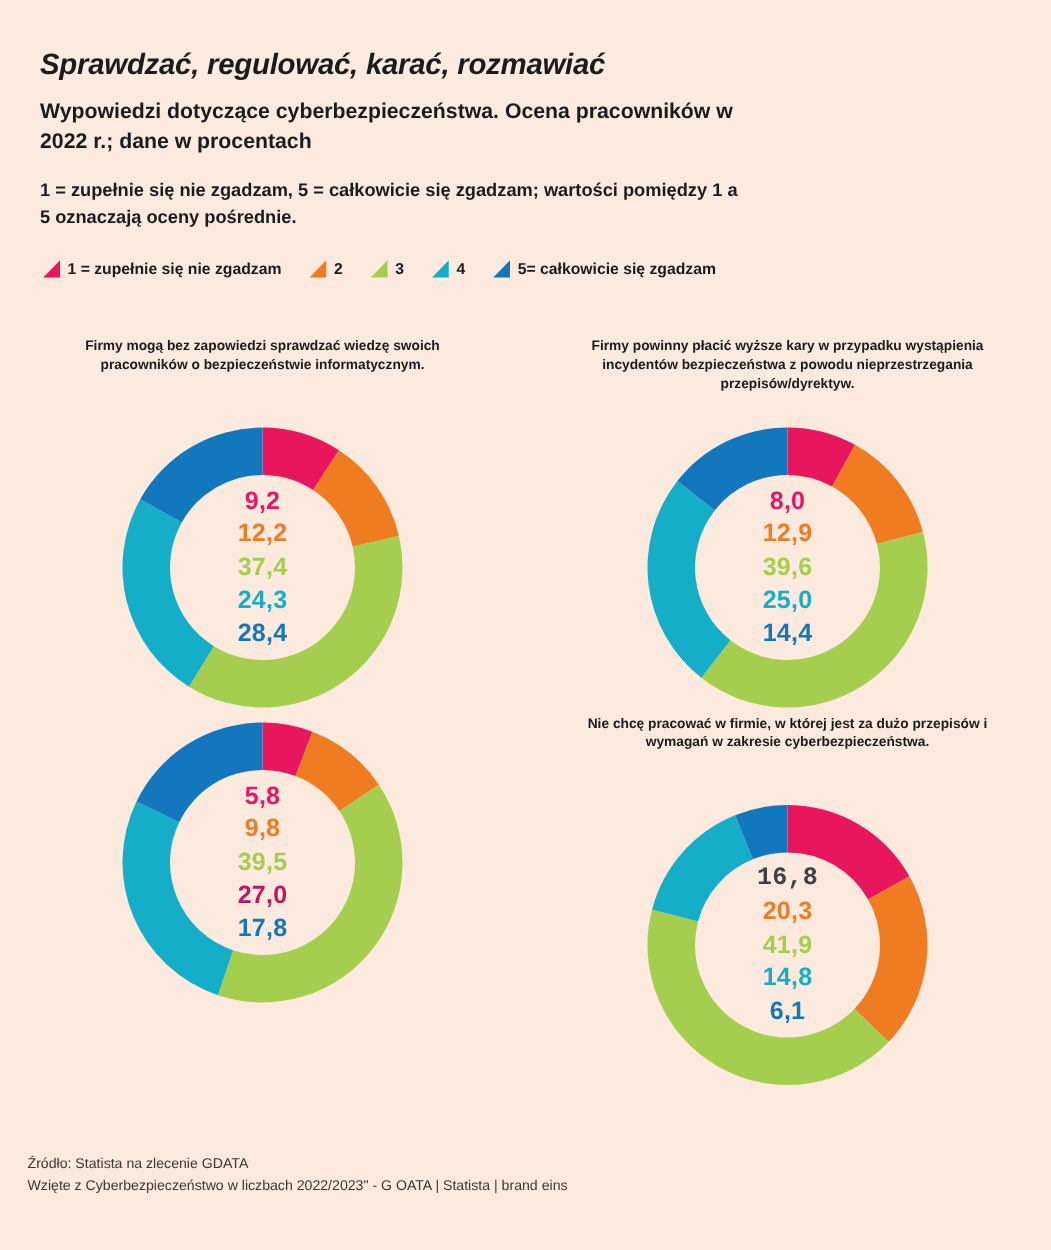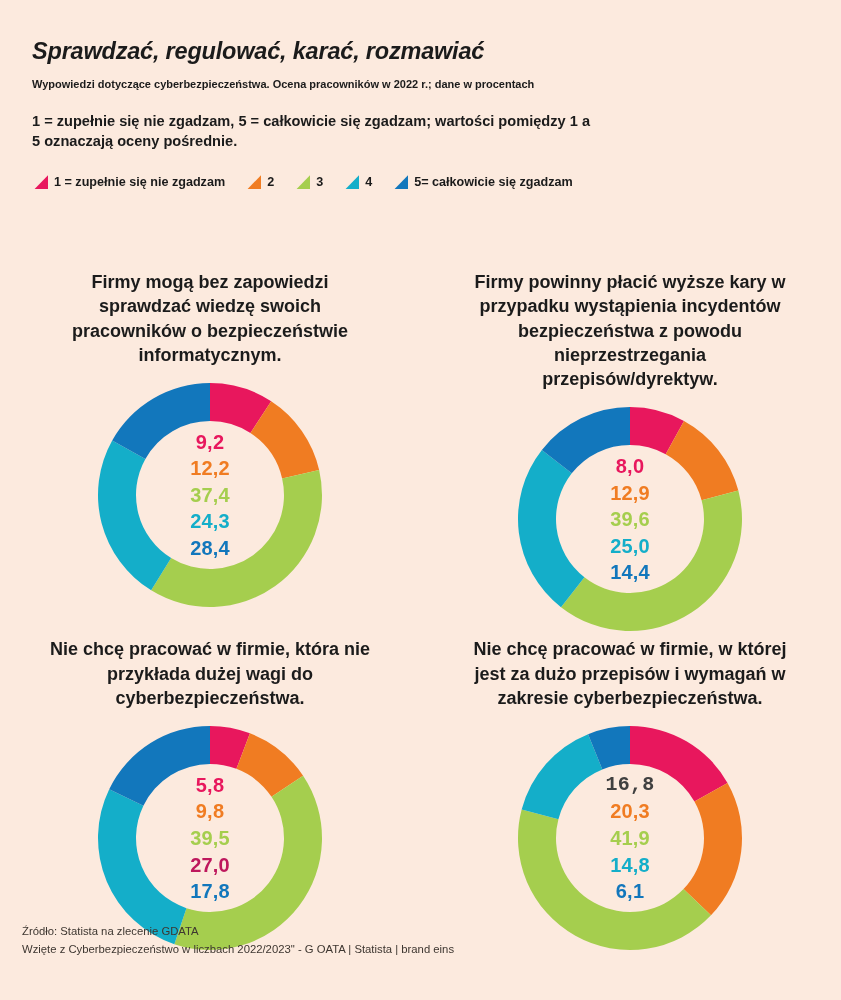--- a/index.html
+++ b/index.html
@@ -22,21 +22,21 @@
   }
   .title {
     font-size: 23.5px;
     font-weight: bold;
     font-style: italic;
     letter-spacing: -0.2px;
     margin: 0 0 12px 0;
     color: #1b1b1b;
   }
   .subtitle {
-    font-size: 11px;
+    font-size: 17px;
     font-weight: bold;
     line-height: 1.42;
     margin: 0 0 18px 0;
     color: #1b1b1b;
     max-width: 560px;
   }
   .scale-note {
     font-size: 14.6px;
     font-weight: bold;
     line-height: 1.42;
@@ -80,21 +80,21 @@
   .chart-row {
     display: flex;
   }
   .chart-cell {
     width: 420px;
     display: flex;
     flex-direction: column;
     align-items: center;
   }
   .chart-title {
-    font-size: 18px;
+    font-size: 11px;
     font-weight: bold;
     line-height: 1.35;
     text-align: center;
     color: #1b1b1b;
     width: 330px;
     min-height: 56px;
     margin-bottom: 10px;
   }
   .donut-wrap {
     position: relative;
@@ -211,21 +211,20 @@
             <div class="donut-value" style="color: rgb(240, 124, 34);">12,9</div>
             <div class="donut-value" style="color: rgb(165, 206, 78);">39,6</div>
             <div class="donut-value" style="color: rgb(20, 174, 201);">25,0</div>
             <div class="donut-value" style="color: rgb(18, 119, 188);">14,4</div>
           </div>
         </div>
       </div>
     </div>
     <div class="chart-row">
       <div class="chart-cell">
-        <div class="chart-title">Nie chcę pracować w firmie, która nie przykłada dużej wagi do cyberbezpieczeństwa.</div>
         <div class="donut-wrap">
           <svg width="236" height="236" viewBox="0 0 236 236">
             <path d="M118 6 A112 112 0 0 1 157.95630110239392 13.36972712348097 L144.39969894265312 48.86928399229993 A74 74 0 0 0 118 44 Z" fill="#e8175d"></path>
             <path d="M157.95630110239392 13.36972712348097 A112 112 0 0 1 211.08789081935768 55.72123489660908 L179.50449929136133 76.8515301995453 A74 74 0 0 0 144.39969894265312 48.86928399229993 Z" fill="#f07c22"></path>
             <path d="M211.08789081935768 55.72123489660908 A112 112 0 0 1 82.3533439320614 224.17587254726988 L94.44774509796915 188.15191579016044 A74 74 0 0 0 179.50449929136133 76.8515301995453 Z" fill="#a5ce4e"></path>
             <path d="M82.3533439320614 224.17587254726988 A112 112 0 0 1 17.2118663413884 69.15583849001149 L51.40784026127449 85.72796471661474 A74 74 0 0 0 94.44774509796915 188.15191579016044 Z" fill="#14aec9"></path>
             <path d="M17.2118663413884 69.15583849001149 A112 112 0 0 1 118.00000000000009 6 L118.00000000000006 44 A74 74 0 0 0 51.40784026127449 85.72796471661474 Z" fill="#1277bc"></path>
           </svg>
           <div class="donut-values">
             <div class="donut-value" style="color: rgb(232, 23, 93);">5,8</div>

